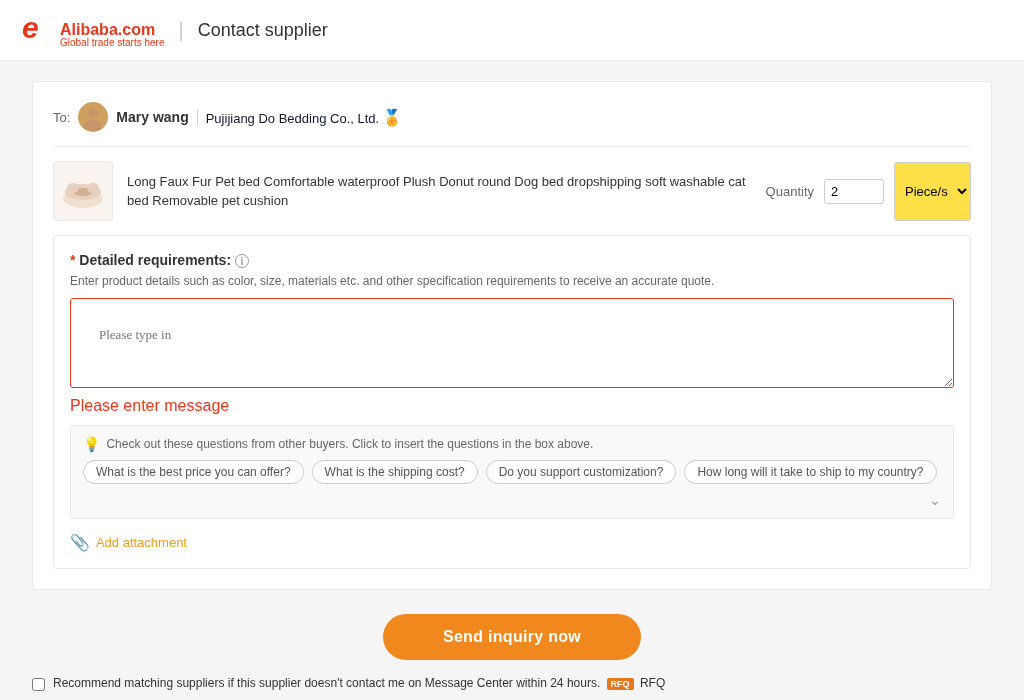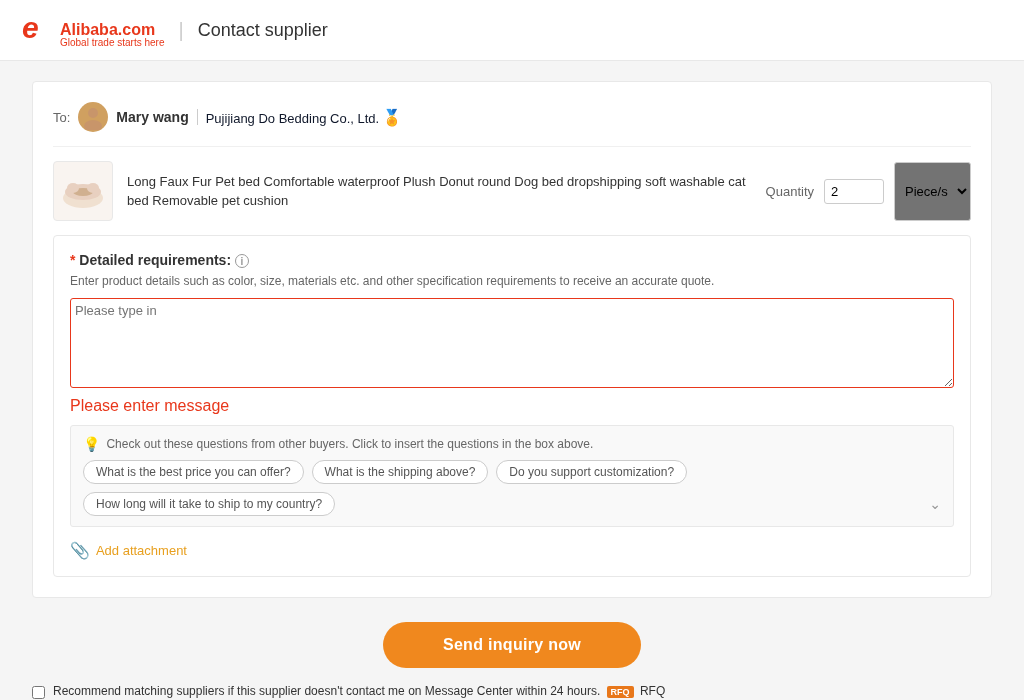--- a/index.html
+++ b/index.html
@@ -119,21 +119,21 @@
       border: 1px solid #ccc;
       border-radius: 3px;
       padding: 4px 6px;
       font-size: 13px;
     }
     .unit-select {
       border: 1px solid #ccc;
       border-radius: 3px;
       padding: 20px 6px;
       font-size: 13px;
-      background: #737373;
+      background: #fde047;
       cursor: pointer;
     }
     .requirements-section {
       border: 1px solid #e8e8e8;
       border-radius: 4px;
       padding: 16px;
       margin-top: 14px;
     }
     .req-title {
       font-size: 14px;
@@ -156,26 +156,26 @@
     .req-hint {
       font-size: 12px;
       color: #666;
       margin-bottom: 10px;
     }
     .req-textarea {
       width: 100%;
       min-height: 90px;
       border: 1px solid #e8371b;
       border-radius: 3px;
-      padding: 4px;
+      padding: 28px;
       font-size: 13px;
       color: #999;
       resize: vertical;
       outline: none;
-      font-family: Liberation Sans, sans-serif;
+      font-family: Liberation Serif, serif;
     }
     .error-msg {
       color: #e8371b;
       font-size: 16px;
       margin-top: 6px;
     }
     .suggestions-box {
       background: #f9f9f9;
       border: 1px solid #e8e8e8;
       border-radius: 3px;
@@ -358,21 +358,21 @@
       <div class="error-msg">Please enter message</div>
 
       
       <div class="suggestions-box">
         <div class="suggestions-header">
           <span class="bulb-icon">💡</span>
           <span>Check out these questions from other buyers. Click to insert the questions in the box above.</span>
         </div>
         <div class="question-chips">
           <button class="question-chip">What is the best price you can offer?</button>
-          <button class="question-chip">What is the shipping above?</button>
+          <button class="question-chip">What is the shipping cost?</button>
           <button class="question-chip">Do you support customization?</button>
           <button class="question-chip">How long will it take to ship to my country?</button>
           <span class="more-icon">⌄</span>
         </div>
       </div>
 
       
       <div class="attachment-row">
         <span class="paperclip-icon">📎</span>
         <span style="color:#e8a020;">Add attachment</span>

